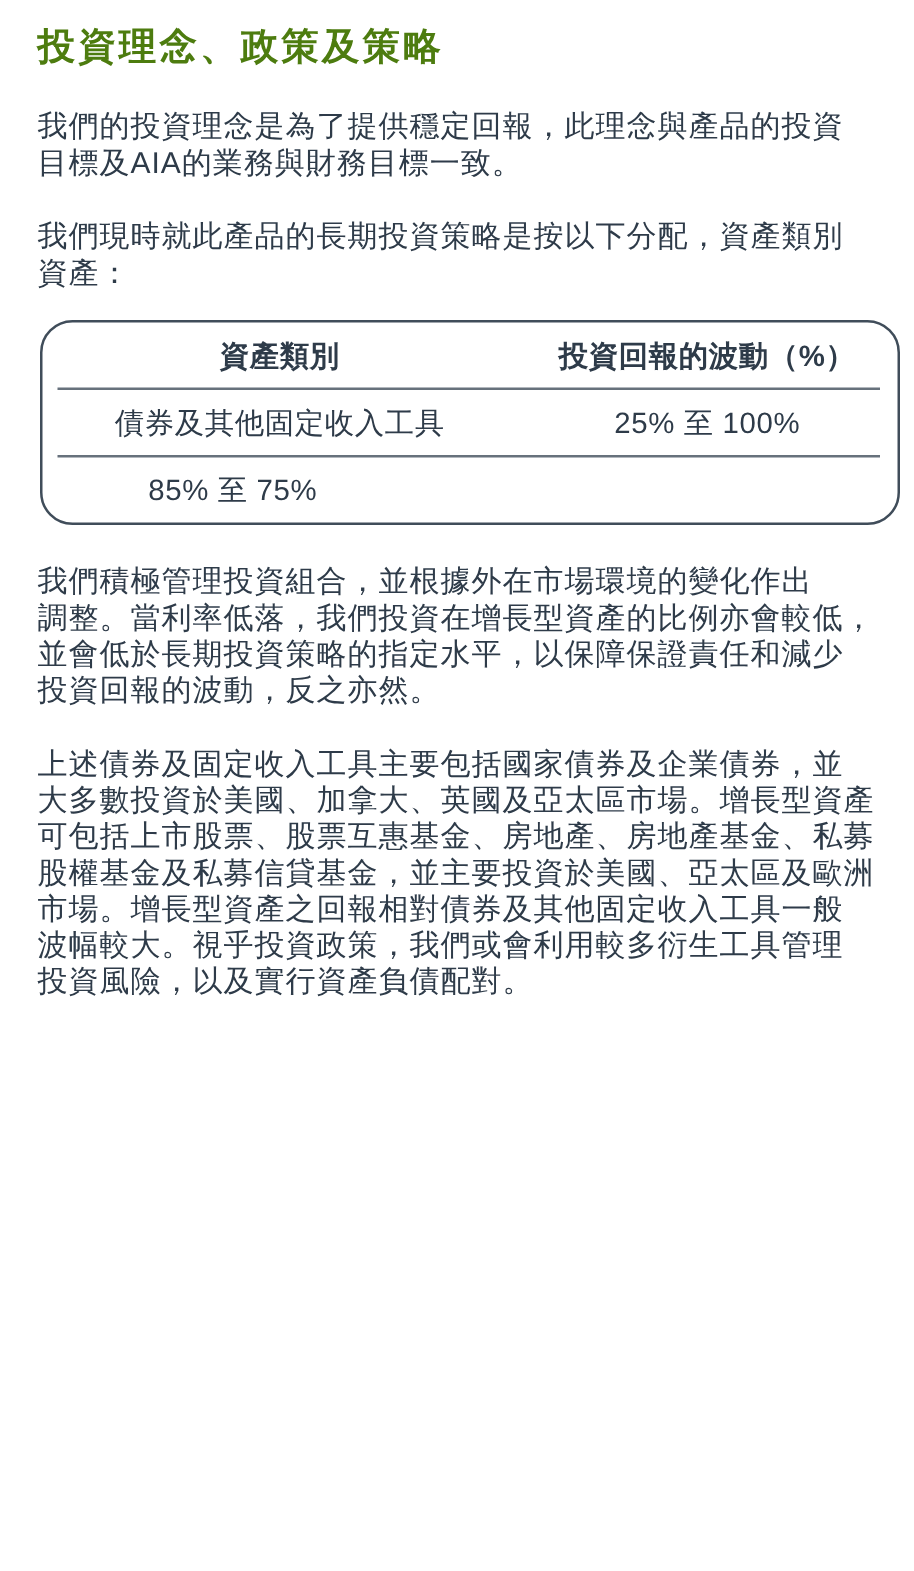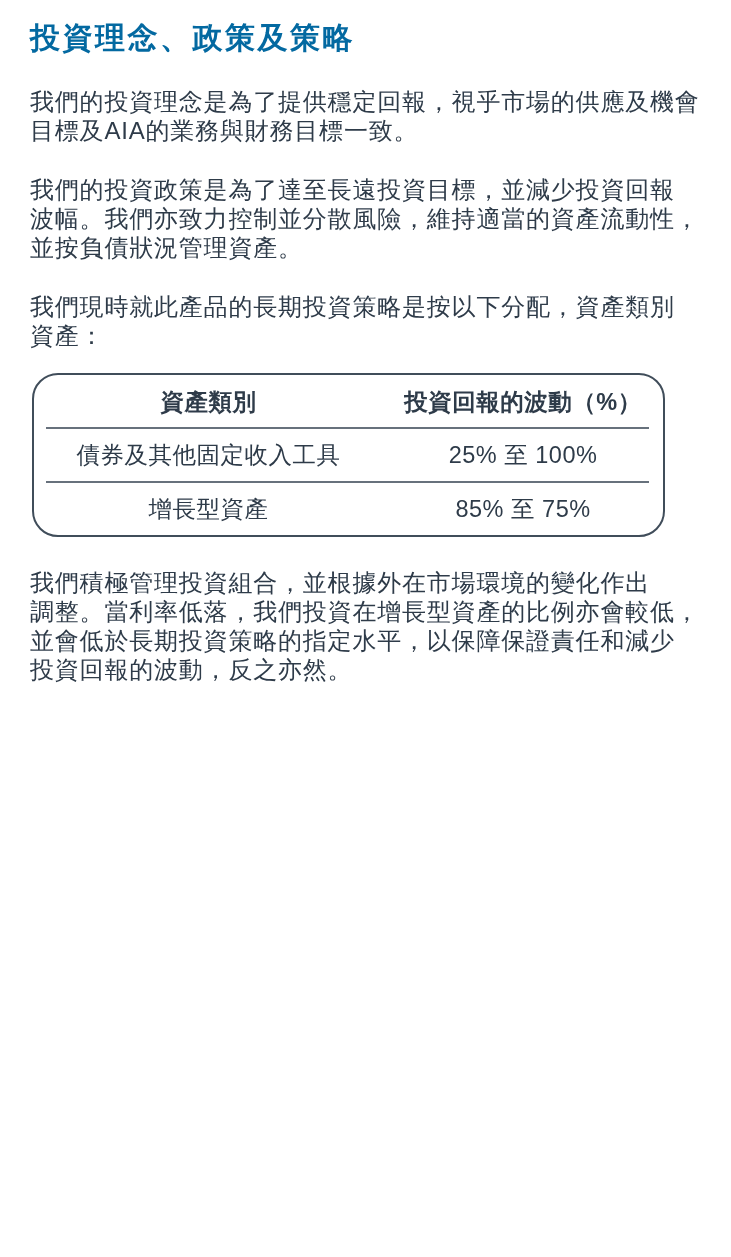--- a/index.html
+++ b/index.html
@@ -17,32 +17,32 @@
   }
   .doc {
     padding: 22px 28px 0 30px;
   }
   .doc-title {
     font-size: 30px;
     line-height: 31px;
     font-weight: 800;
     letter-spacing: 2.5px;
     margin: 0 0 34px 0;
-    color: #0369a1;
+    color: #4d7c0f;
   }
   .para {
     font-size: 24px;
     line-height: 29px;
     letter-spacing: 0.8px;
     margin: 0 0 30px 0;
     white-space: pre-line;
     text-align: justify;
   }
   .asset-table {
-    width: 633px;
+    width: 688px;
     margin: -7px 0 31px 2px;   
     border: 2px solid #404d5a;
     border-radius: 26px;
     overflow: hidden;
     background: #ffffff;
   }
   .t-row {
     display: flex;
     align-items: center;
   }
@@ -64,47 +64,50 @@
     border: none;
   }
 </style>
 </head>
 <body>
 
 <div class="doc">
 
   <h1 class="doc-title">投資理念、政策及策略</h1>
 
-  <p class="para">我們的投資理念是為了提供穩定回報，視乎市場的供應及機會
+  <p class="para">我們的投資理念是為了提供穩定回報，此理念與產品的投資
 目標及AIA的業務與財務目標一致。</p>
 
-  <p class="para">我們的投資政策是為了達至長遠投資目標，並減少投資回報
-波幅。我們亦致力控制並分散風險，維持適當的資產流動性，
-並按負債狀況管理資產。</p>
 
   <p class="para">我們現時就此產品的長期投資策略是按以下分配，資產類別
 資產：</p>
 
   <div class="asset-table">
     <div class="t-row t-header">
       <div class="t-cell t-col1">資產類別</div>
       <div class="t-cell t-col2">投資回報的波動（%）</div>
     </div>
     <div class="t-divider"></div>
     <div class="t-row">
       <div class="t-cell t-col1">債券及其他固定收入工具</div>
       <div class="t-cell t-col2">25% 至 100%</div>
     </div>
     <div class="t-divider"></div>
     <div class="t-row">
-      <div class="t-cell t-col1">增長型資產</div>
       <div class="t-cell t-col2">85% 至 75%</div>
     </div>
   </div>
 
   <p class="para">我們積極管理投資組合，並根據外在市場環境的變化作出
 調整。當利率低落，我們投資在增長型資產的比例亦會較低，
 並會低於長期投資策略的指定水平，以保障保證責任和減少
 投資回報的波動，反之亦然。</p>
 
+  <p class="para">上述債券及固定收入工具主要包括國家債券及企業債券，並
+大多數投資於美國、加拿大、英國及亞太區市場。增長型資產
+可包括上市股票、股票互惠基金、房地產、房地產基金、私募
+股權基金及私募信貸基金，並主要投資於美國、亞太區及歐洲
+市場。增長型資產之回報相對債券及其他固定收入工具一般
+波幅較大。視乎投資政策，我們或會利用較多衍生工具管理
+投資風險，以及實行資產負債配對。</p>
 
 
 </div>
 
 </body></html>

